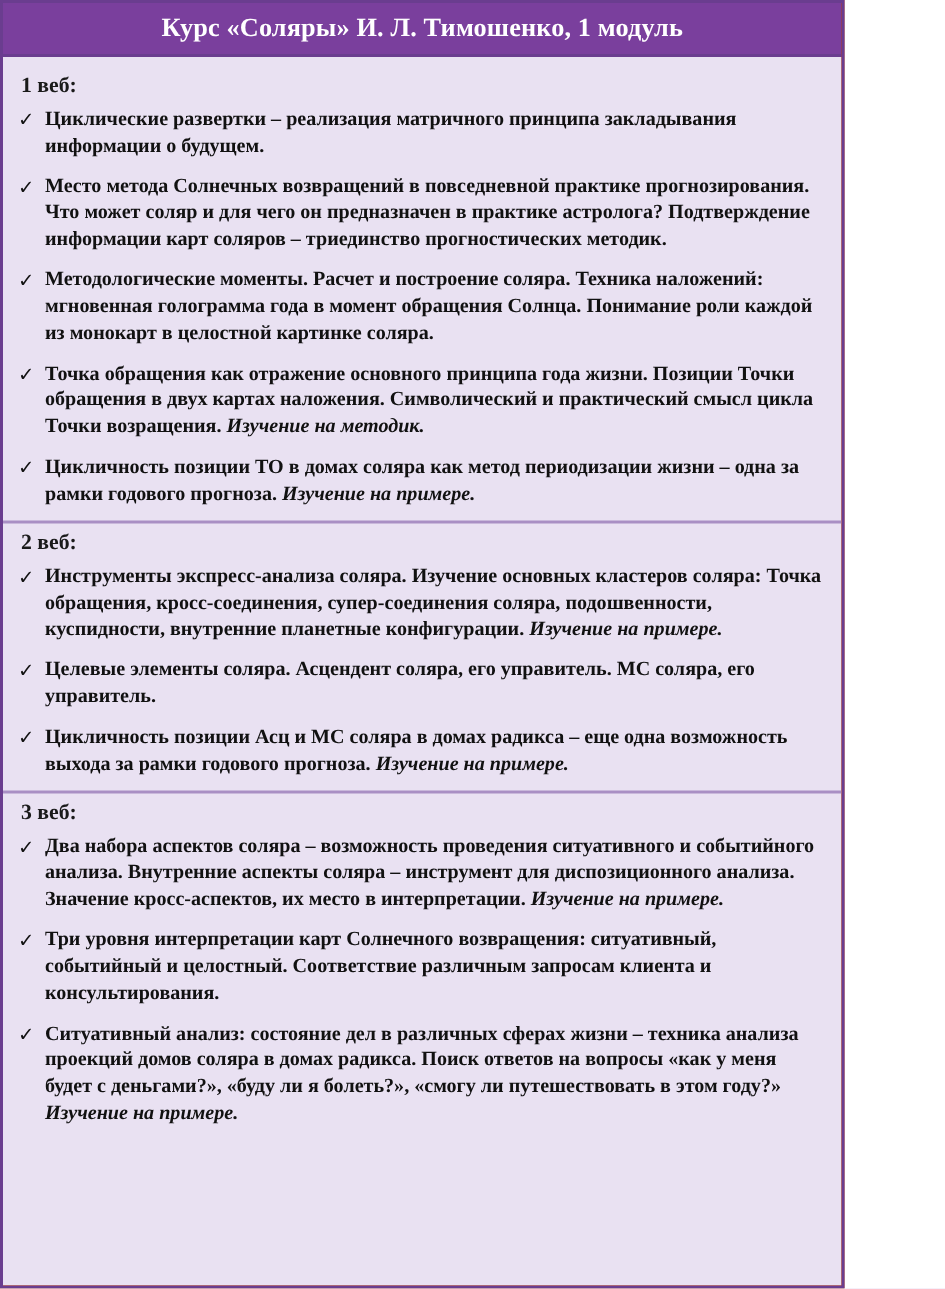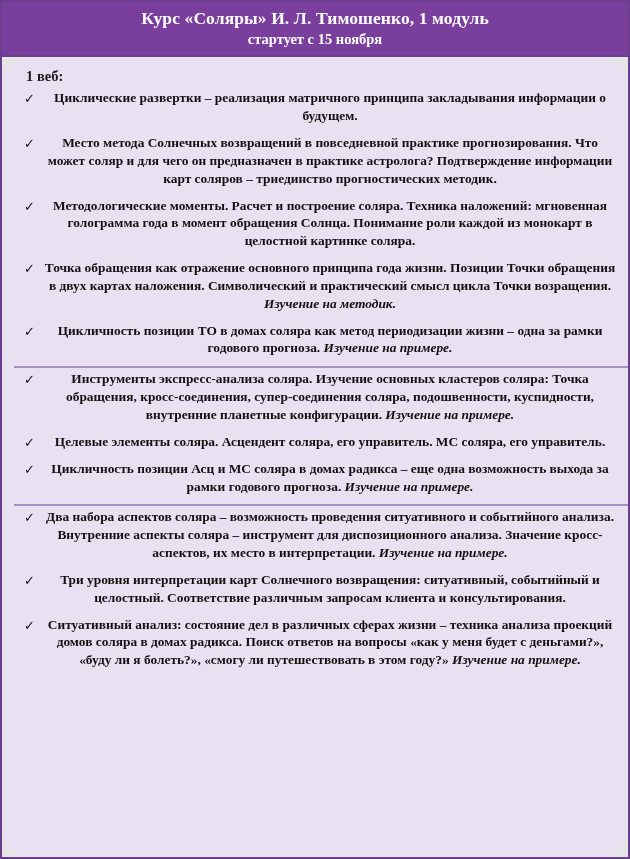--- a/index.html
+++ b/index.html
@@ -6,24 +6,24 @@
     margin: 0;
     padding: 0;
   }
   body {
     width: 630px;
     height: 859px;
     background: #ffffff;
     font-family: "Liberation Serif", serif;
   }
   .page {
-    width: 630px;
+    width: 563px;
     height: 859px;
     box-sizing: border-box;
-    background: #e5e5e5;
+    background: #c2410c;
     border: 2px solid #6a3d8f;
     display: flex;
     flex-direction: column;
     overflow: hidden;
   }
   .header {
     background: #7a3f9d;
     color: #ffffff;
     text-align: center;
     padding: 6px 8px 7px 8px;
@@ -37,23 +37,22 @@
   }
   .header-sub {
     font-size: 14.5px;
     font-weight: bold;
     line-height: 1.2;
     margin-top: 2px;
   }
   .body {
     flex: 1;
     background: #e9e1f2;
-    padding: 6px 0 0 12px;
+    padding: 6px 0 0 0;
     overflow: hidden;
-    border-radius: 29px;
   }
   .section {
     padding: 0 10px 0 10px;
   }
   .section-title {
     font-size: 14.5px;
     font-weight: bold;
     color: #1a1a1a;
     margin: 5px 0 4px 2px;
   }
@@ -74,35 +73,34 @@
     color: #111111;
     line-height: 1.32;
     padding-top: 1px;
     text-align: left;
   }
   .item-text {
     font-size: 13.4px;
     line-height: 1.33;
     color: #111111;
     font-weight: bold;
-    text-align: center;
+    text-align: left;
     flex: 1;
   }
   .item-text .ital {
     font-style: italic;
   }
 </style>
 </head>
 <body>
 
 <div class="page">
 
   <div class="header">
     <div class="header-title">Курс «Соляры» И. Л. Тимошенко, 1 модуль</div>
-    <div class="header-sub">стартует с 15 ноября</div>
   </div>
 
   <div class="body">
     <div id="sections-root">
         <div class="section">
           <div class="section-title">1 веб:</div>
           <div class="item">
             <span class="check">✓</span>
             <div class="item-text"><span>Циклические развертки – реализация матричного принципа закладывания информации о будущем.</span></div>
           </div>
@@ -118,35 +116,37 @@
             <span class="check">✓</span>
             <div class="item-text"><span>Точка обращения как отражение основного принципа года жизни. Позиции Точки обращения в двух картах наложения. Символический и практический смысл цикла Точки возращения.</span> <span class="ital">Изучение на методик.</span></div>
           </div>
           <div class="item">
             <span class="check">✓</span>
             <div class="item-text"><span>Цикличность позиции ТО в домах соляра как метод периодизации жизни – одна за рамки годового прогноза.</span> <span class="ital">Изучение на примере.</span></div>
           </div>
         </div>
         <div class="divider"></div>
         <div class="section">
+          <div class="section-title">2 веб:</div>
           <div class="item">
             <span class="check">✓</span>
             <div class="item-text"><span>Инструменты экспресс-анализа соляра. Изучение основных кластеров соляра: Точка обращения, кросс-соединения, супер-соединения соляра, подошвенности, куспидности, внутренние планетные конфигурации.</span> <span class="ital">Изучение на примере.</span></div>
           </div>
           <div class="item">
             <span class="check">✓</span>
             <div class="item-text"><span>Целевые элементы соляра. Асцендент соляра, его управитель. МС соляра, его управитель.</span></div>
           </div>
           <div class="item">
             <span class="check">✓</span>
             <div class="item-text"><span>Цикличность позиции Асц и МС соляра в домах радикса – еще одна возможность выхода за рамки годового прогноза.</span> <span class="ital">Изучение на примере.</span></div>
           </div>
         </div>
         <div class="divider"></div>
         <div class="section">
+          <div class="section-title">3 веб:</div>
           <div class="item">
             <span class="check">✓</span>
             <div class="item-text"><span>Два набора аспектов соляра – возможность проведения ситуативного и событийного анализа. Внутренние аспекты соляра – инструмент для диспозиционного анализа. Значение кросс-аспектов, их место в интерпретации.</span> <span class="ital">Изучение на примере.</span></div>
           </div>
           <div class="item">
             <span class="check">✓</span>
             <div class="item-text"><span>Три уровня интерпретации карт Солнечного возвращения: ситуативный, событийный и целостный. Соответствие различным запросам клиента и консультирования.</span></div>
           </div>
           <div class="item">
             <span class="check">✓</span>

